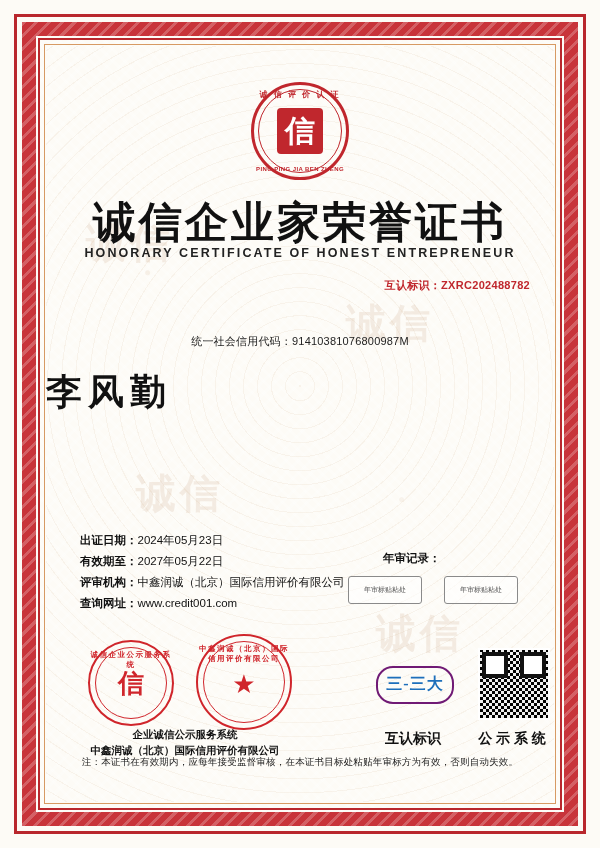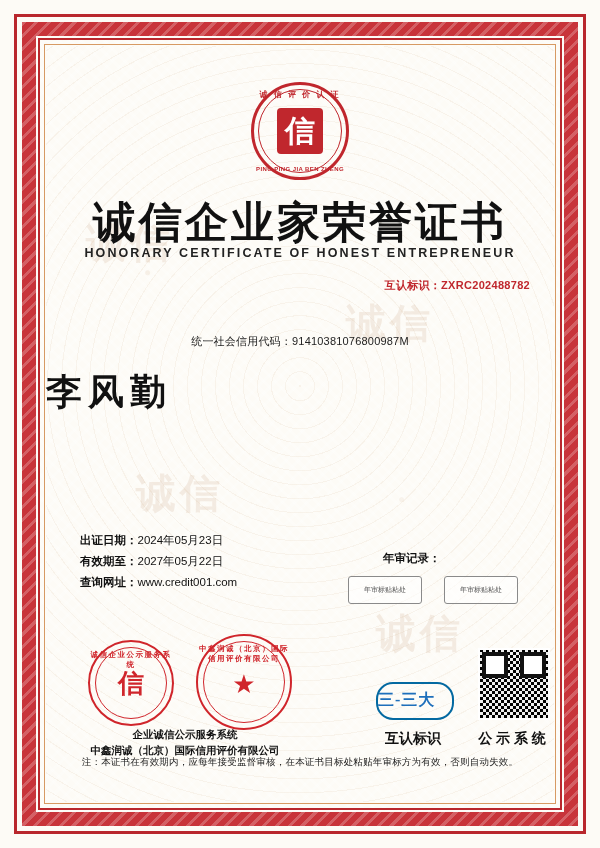--- a/index.html
+++ b/index.html
@@ -312,28 +312,29 @@
     color: #111;
     font-weight: bold;
     line-height: 16px;
     width: 230px;
   }
   .caption-left { left: 24px; top: 88px; }
 
   .mutual-badge {
     position: absolute;
     left: 330px;
-    top: 44px;
+    top: 28px;
     width: 74px;
     height: 34px;
-    border: 2px solid #0369a1;
+    border: 2px solid #701a75;
     border-radius: 17px;
     color: #1e6fbb;
     font-weight: bold;
     font-size: 16px;
+    text-align: center;
     line-height: 32px;
     letter-spacing: 1px;
     font-family: "Liberation Serif", serif;
   }
   .qr {
     position: absolute;
     left: 432px;
     top: 10px;
     width: 68px;
     height: 68px;
@@ -411,20 +412,23 @@
 
     <div class="person">李风勤</div>
 
     <div class="info-block">
       <div class="info-row">
         <span class="label">出证日期：</span><span class="value">2024年05月23日</span>
       </div>
       <div class="info-row">
         <span class="label">有效期至：</span><span class="value">2027年05月22日</span>
       </div>
+      <div class="info-row">
+        <span class="label">评审机构：</span><span class="value">中鑫润诚（北京）国际信用评价有限公司</span>
+      </div>
       <div class="info-row url-row">
         <span class="label">查询网址：</span><span class="value">www.credit001.com</span>
       </div>
     </div>
 
     <div class="annual">年审记录：</div>
     <div class="sticker sticker-1">年审标贴粘处</div>
     <div class="sticker sticker-2">年审标贴粘处</div>
 
     <div class="bottom-row">

